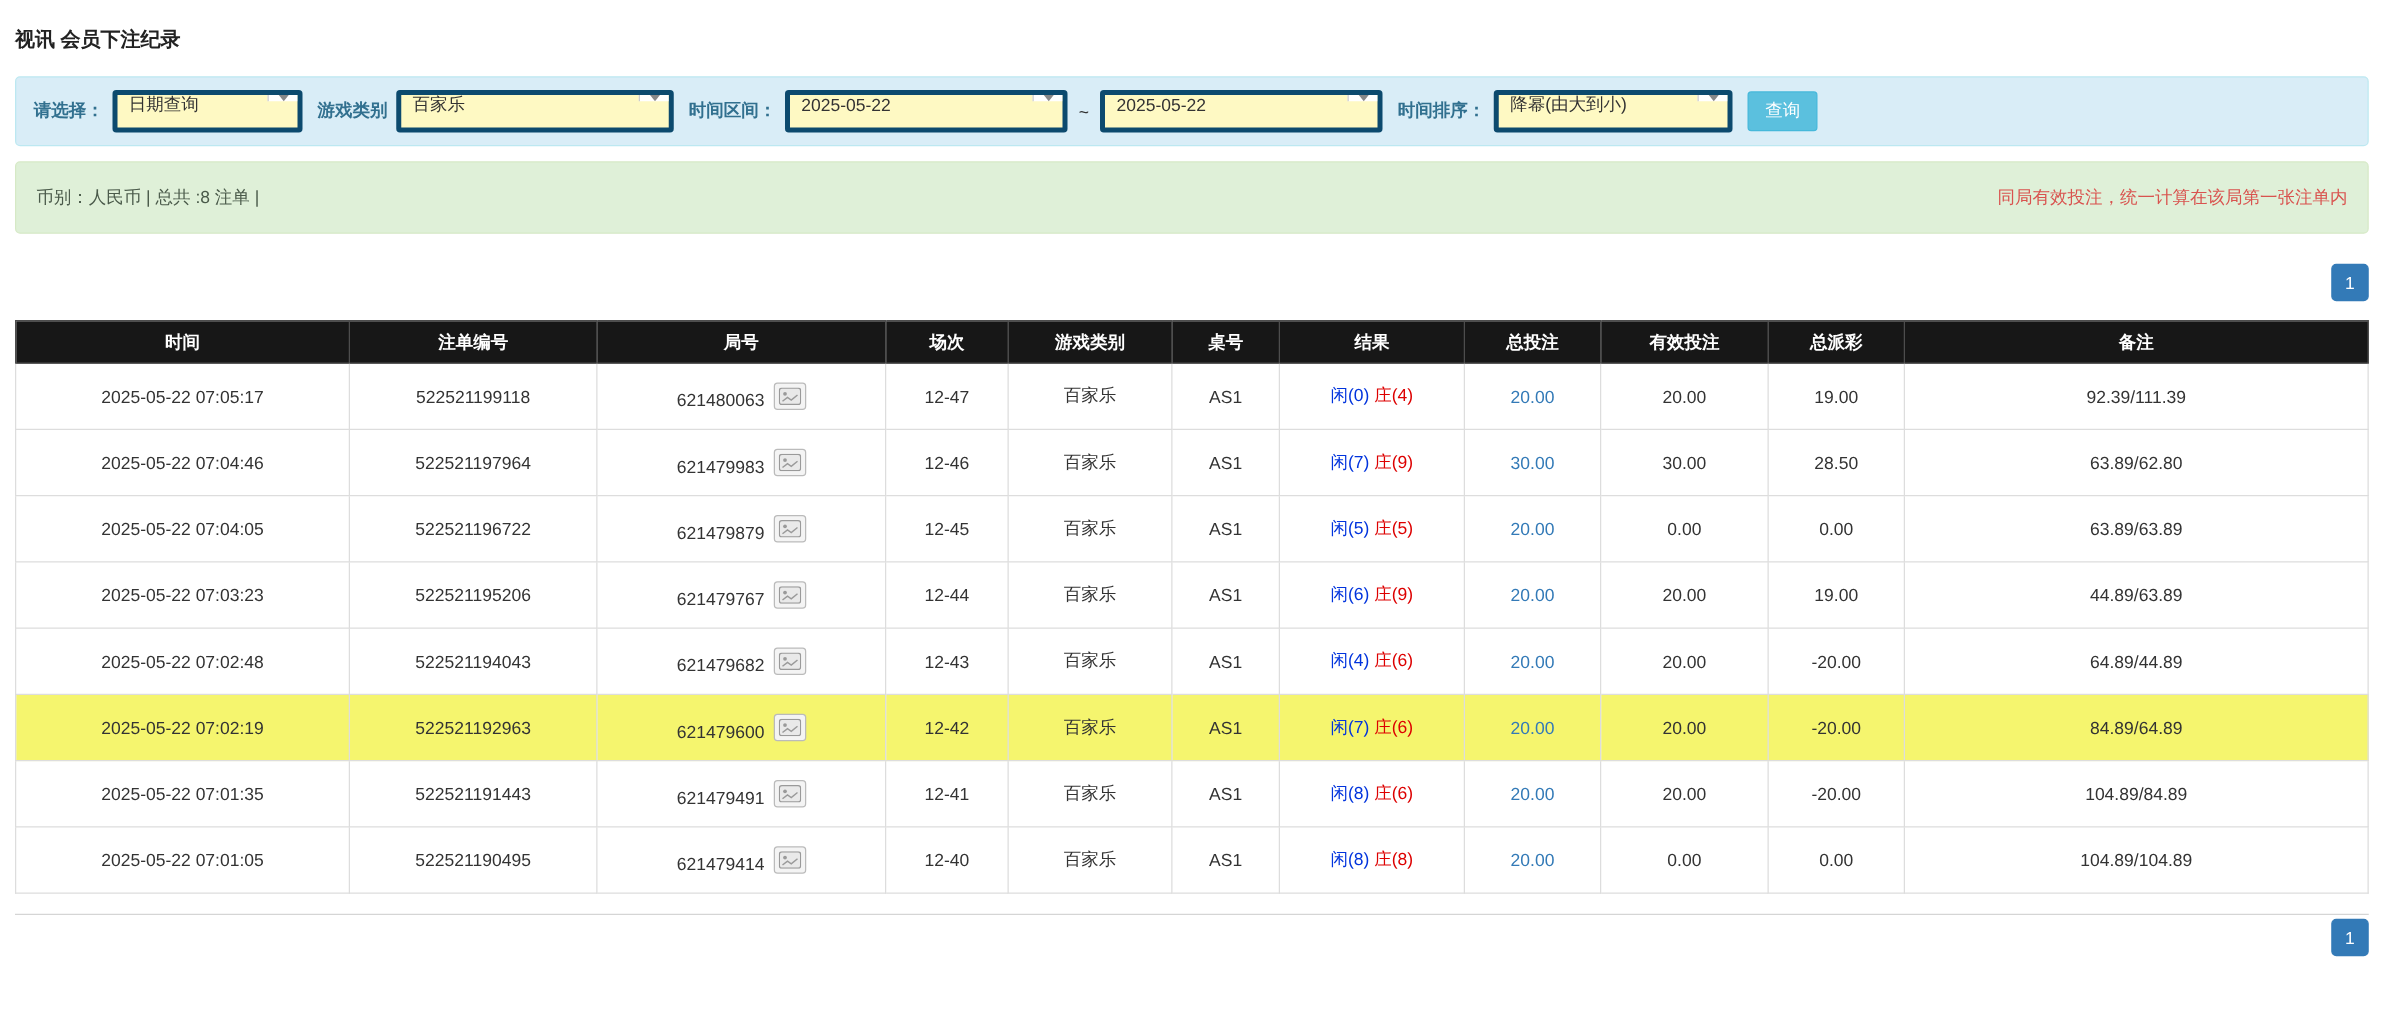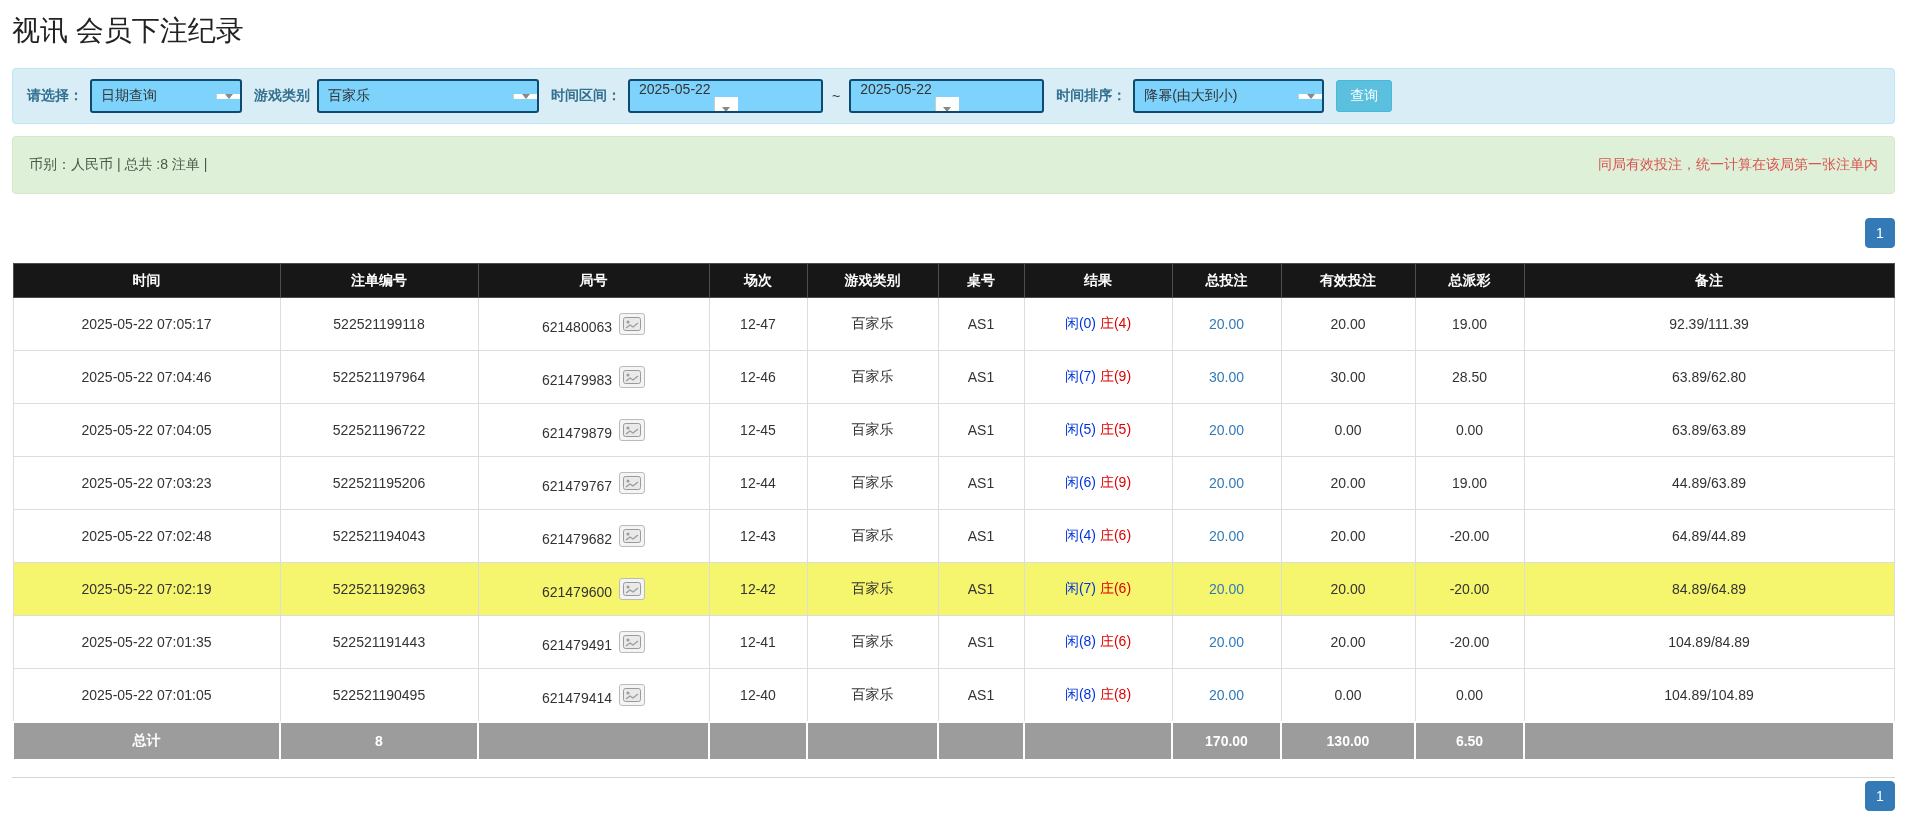--- a/index.html
+++ b/index.html
@@ -5,42 +5,42 @@
   * { box-sizing: border-box; margin: 0; padding: 0; }
   html, body { width: 1907px; height: 822px; overflow: hidden; background: #fff; }
   body {
     font-family: "Liberation Sans", "DejaVu Sans", sans-serif;
     font-size: 14px;
     color: #333;
     position: relative;
   }
   .page { margin: 0 12px; padding-top: 10px; width: 1883px; }
 
-  .page-title { font-size: 28px; font-weight: 400; color: #222; padding: 2px 0 6px 0; }
+  .page-title { font-size: 16px; font-weight: 700; color: #222; padding: 2px 0 6px 0; margin-top: 10px; }
 
   
   .filter-bar {
     margin-top: 12px;
     background: var(--filter-bar-bg, #d9edf7);
     border: 1px solid #bce8f1;
     border-radius: 4px;
     height: 56px;
     display: flex;
     align-items: center;
     padding: 0 14px;
     gap: 12px;
     white-space: nowrap;
   }
   .fgroup { display: flex; align-items: center; gap: 7px; }
   .flabel { color: #31708f; font-weight: bold; font-size: 14px; }
   .combo {
     display: flex;
-    align-items: center;
-    background: #7dd3fc;
-    border: 2px solid #0c4a6e;
+    align-items: flex-start;
+    background: #fef9c3;
+    border: 4px solid #0c4a6e;
     border-radius: 3px;
     height: 34px;
     overflow: hidden;
   }
   .combo input {
     border: none; outline: none;
     padding: 0 9px;
     font-size: 14px;
     color: #333;
     font-family: inherit;
@@ -56,21 +56,21 @@
     cursor: pointer;
   }
   .caret {
     width: 0; height: 0;
     border-left: 4px solid transparent;
     border-right: 4px solid transparent;
     border-top: 5px solid #888;
   }
   .w-query { width: 152px; }
   .w-game  { width: 222px; }
-  .w-date  { width: 195px; flex-direction: column; }
+  .w-date  { width: 226px; }
   .w-size  { width: 124px; }
   .w-sort  { width: 191px; }
   .tilde { color: #333; font-size: 14px; padding: 0 2px; }
   .search-btn {
     background: var(--search-button, #5bc0de);
     border: 1px solid #46b8da;
     color: #fff;
     font-size: 14px;
     font-family: inherit;
     height: 32px;
@@ -428,33 +428,20 @@
           <td>百家乐</td>
           <td>AS1</td>
           <td><span class="player">闲(8)</span> <span class="banker">庄(8)</span></td>
           <td><a class="bet-link">20.00</a></td>
           <td>0.00</td>
           <td>0.00</td>
           <td>104.89/104.89</td>
         </tr>
       </tbody>
     <tfoot>
-        <tr class="footer-row">
-          <td>总计</td>
-          <td>8</td>
-          <td></td>
-          <td></td>
-          <td></td>
-          <td></td>
-          <td></td>
-          <td>170.00</td>
-          <td>130.00</td>
-          <td>6.50</td>
-          <td></td>
-        </tr>
       </tfoot>
   </table>
 
   <div class="bottom-divider"></div>
 
   <div class="pagination bottom">
     <a class="page-btn">1</a>
   </div>
 
 </div>

